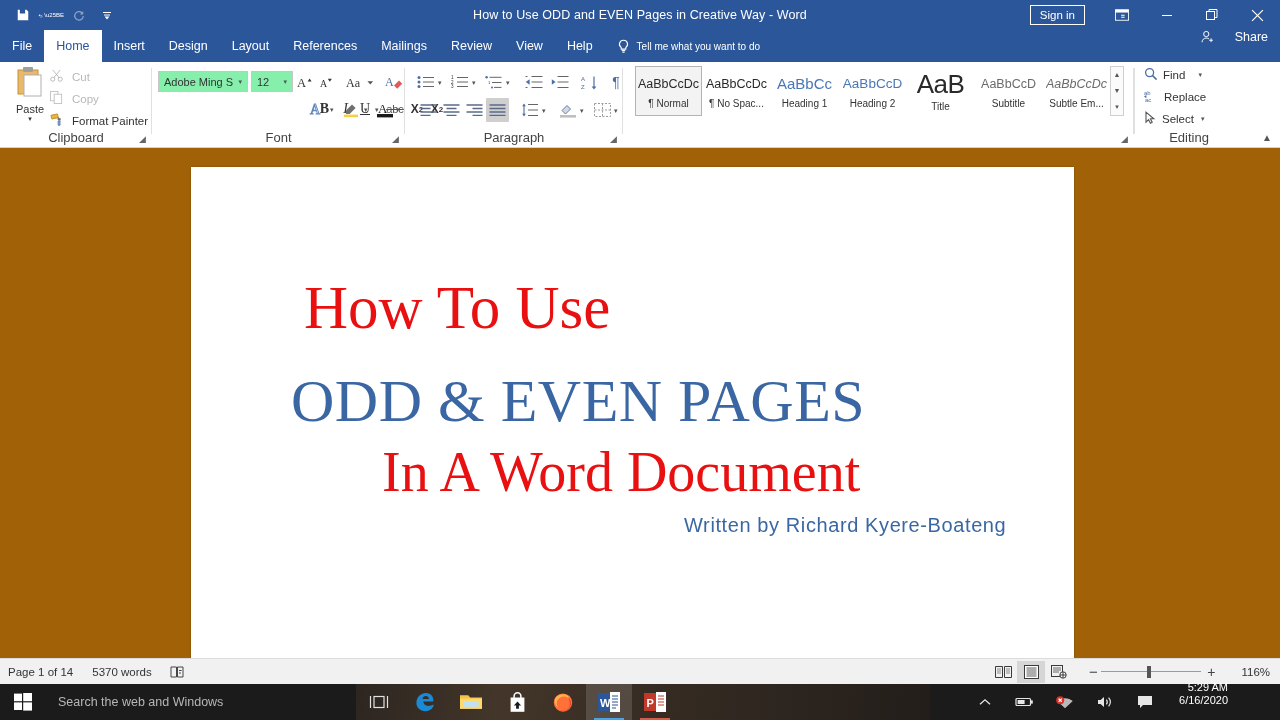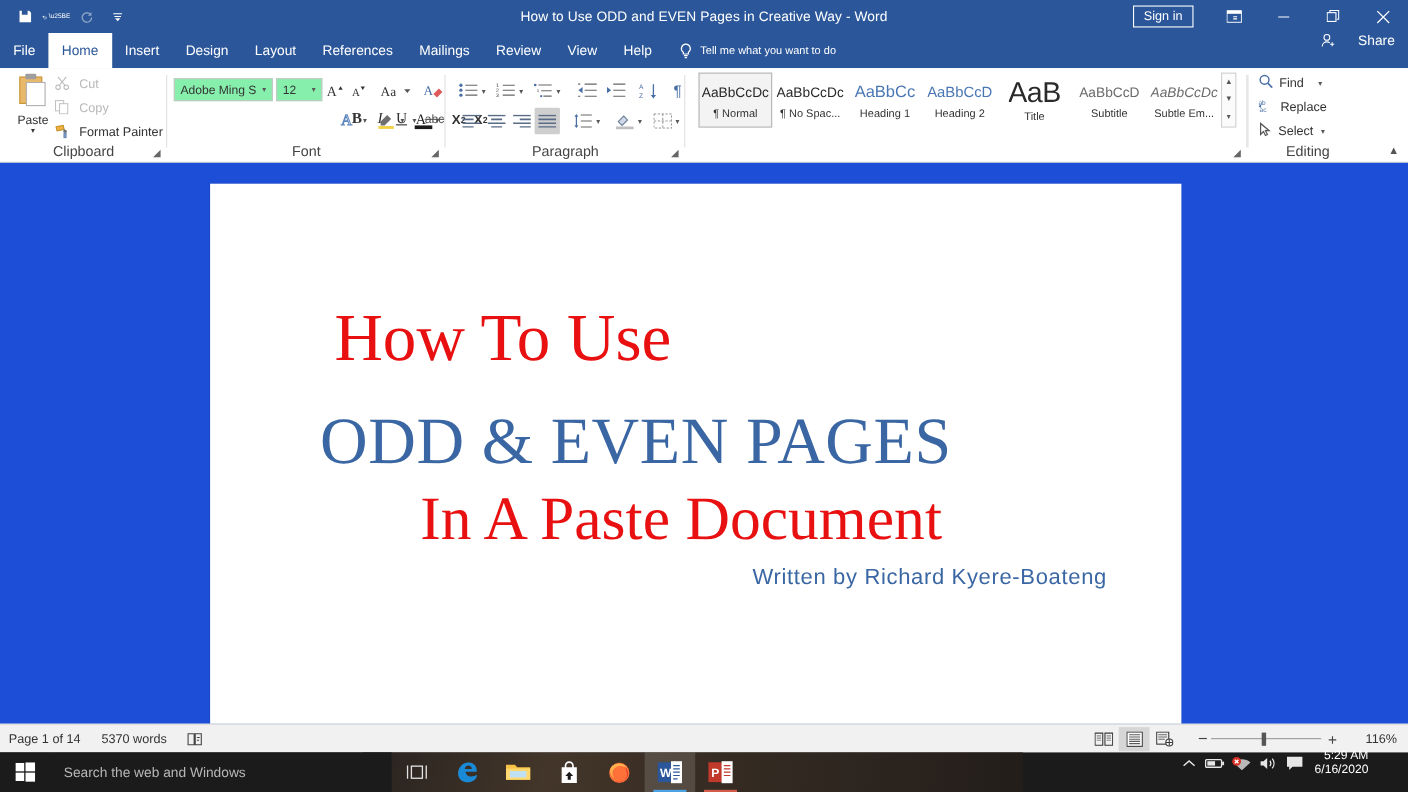--- a/index.html
+++ b/index.html
@@ -130,21 +130,21 @@
     position: absolute; display: flex; align-items: center; gap: 5px;
     font-size: 11.5px; color: #333;
   }
   .ribbon-collapse {
     position: absolute; right: 8px; bottom: 4px; font-size: 10px; color: #555;
   }
 
   
   .docarea {
     position: absolute; left: 0; top: 148px; width: 1280px; height: 510px;
-    background: #1d4ed8;
+    background: #a16207;
   }
   .page {
     position: absolute; left: 191px; top: 19px; width: 883px; height: 491px;
     background: #fff; box-shadow: 0 0 2px rgba(0,0,0,.28);
   }
   .doc-line { position: absolute; white-space: nowrap; }
   .l1 { left: 113px; top: 110px; font-family: "Liberation Serif", serif; font-size: 61px; color: #e81010; line-height: 1; }
   .l2 { left: 100px; top: 204px; font-family: "Liberation Serif", serif; font-size: 60px; color: #3a67a3; line-height: 1; letter-spacing: .5px; }
   .l3 { left: 191px; top: 277px; font-family: "Liberation Serif", serif; font-size: 56px; color: #e81010; line-height: 1; }
   .l4 { left: 493px; top: 348px; font-family: "Liberation Sans Narrow", "Liberation Sans", sans-serif; font-size: 20px; color: #3a67a3; line-height: 1; letter-spacing: .6px; }
@@ -187,21 +187,21 @@
   .taskicon {
     position: relative; width: 46px; height: 36px;
     display: flex; align-items: center; justify-content: center;
   }
   .taskicon.active { background: rgba(255,255,255,.14); }
   .taskicon .underline {
     position: absolute; bottom: 0; left: 8px; right: 8px; height: 2px; background: #4ba3e3;
   }
   .tray {
     position: absolute; right: 0; top: 0; height: 20px;
-    display: flex; align-items: center; gap: 0px; padding-right: 6px;
+    display: flex; gap: 16px; padding-right: 6px;
   }
   .trayicon {
     width: 24px; height: 36px; display: flex; align-items: center; justify-content: center;
     color: #e6e6e6;
   }
   .clock {
     display: flex; flex-direction: column; align-items: flex-end; justify-content: center;
     color: #fff; font-size: 11px; line-height: 13px; padding: 0 8px 0 6px;
   }
   .notif { width: 22px; height: 36px; display: flex; align-items: center; justify-content: center; }
@@ -587,21 +587,21 @@
       <div class="grp-divider" style="left:0;"></div>
     </div>
 
     <div class="ribbon-collapse">▲</div>
   </div>
 
   <div class="docarea">
     <div class="page">
       <div class="doc-line l1">How To Use</div>
       <div class="doc-line l2">ODD &amp; EVEN PAGES</div>
-      <div class="doc-line l3">In A Paste Document</div>
+      <div class="doc-line l3">In A Word Document</div>
       <div class="doc-line l4">Written  by Richard  Kyere-Boateng</div>
     </div>
   </div>
 
   <div class="statusbar">
     <div class="st-item" style="margin-left:8px;">Page 1 of 14</div>
     <div class="st-item" style="margin-left:19px;">5370 words</div>
     <div class="st-item" style="margin-left:18px;">
       <svg width="15" height="14" viewBox="0 0 15 14">
           <path fill="none" stroke="#444" d="M1 2h5.5v10H1zM7.5 2H13v10H7.5z"></path>

